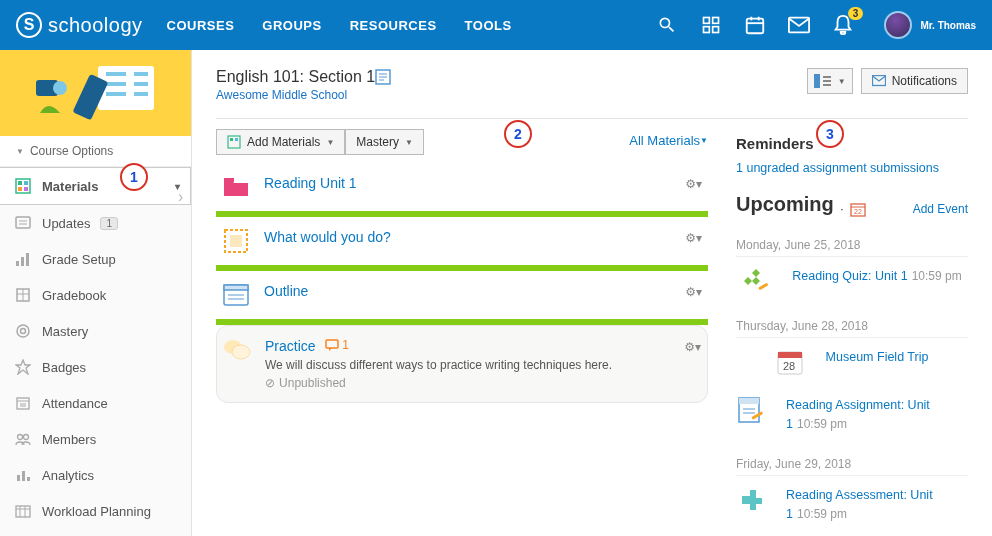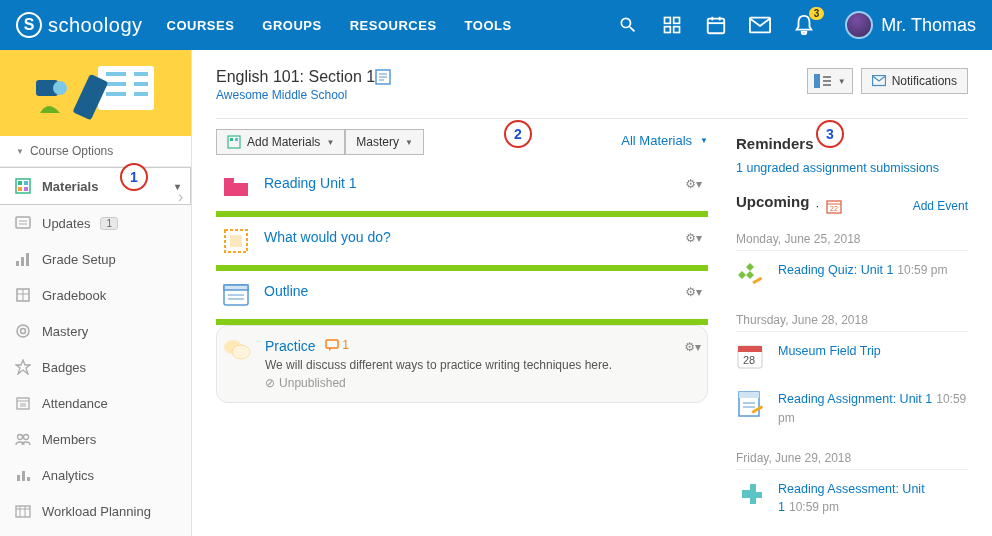--- a/index.html
+++ b/index.html
@@ -11,21 +11,21 @@
 .brand-logo { width: 26px; height: 26px; border: 2px solid #fff; border-radius: 50%; display: flex; align-items: center; justify-content: center; font-weight: bold; font-size: 16px; margin-right: 6px; }
 .brand-name { font-size: 20px; font-weight: 300; letter-spacing: 0.5px; }
 .nav-links { display: flex; gap: 28px; flex: 1; }
 .nav-links a { color: #fff; text-decoration: none; font-weight: 600; font-size: 13px; letter-spacing: 0.5px; }
 .nav-icons { display: flex; align-items: center; gap: 22px; }
 .nav-icon { width: 22px; height: 22px; display: flex; align-items: center; justify-content: center; position: relative; cursor: pointer; }
 .nav-icon svg { fill: #fff; }
 .badge-count { position: absolute; top: -7px; right: -9px; background: #ffd633; color: #333; border-radius: 10px; font-size: 10px; font-weight: bold; padding: 1px 5px; }
 .user { display: flex; align-items: center; gap: 8px; margin-left: 8px; }
 .avatar { width: 28px; height: 28px; border-radius: 50%; background: radial-gradient(circle at 40% 30%, #7a4da6, #3b2e5e); border: 2px solid #9bcdee; }
-.user-name { font-weight: 400; font-size: 18px; }
+.user-name { font-weight: 700; font-size: 10px; }
 
 
 .page { display: flex; }
 .sidebar { width: 192px; border-right: 1px solid #e2e2e2; background: #fafafa; min-height: 486px; }
 .course-img { width: 100%; height: 86px; background: #ffd342; display:flex; align-items:center; justify-content:center; }
 .course-options { padding: 8px 16px; font-size: 12px; color: #666; display: flex; align-items: center; gap: 6px; cursor: pointer; background:#fff; border-bottom: 1px solid #eee;}
 .side-list { list-style: none; }
 .side-list li { display: flex; align-items: center; gap: 10px; padding: 9px 14px; font-size: 13px; color: #555; cursor: pointer; }
 .side-list li.active { background: #fff; border: 1px solid #ccc; border-left: none; font-weight: 600; position:relative; }
 .side-list li.active::after { content:"▾"; position:absolute; right:10px; color:#666; font-size:10px; }
@@ -38,39 +38,39 @@
 .school-link { color: #1a73c7; font-size: 12px; text-decoration:none; display:inline-block; margin-top:2px; }
 .top-actions { position: absolute; right: 24px; top: 18px; display:flex; gap:8px;}
 .btn { background:#f5f5f5; border:1px solid #bbb; padding: 5px 10px; font-size: 12px; display:flex; align-items:center; gap:6px; cursor:pointer; color:#333; }
 hr.divider { border:none; border-top:1px solid #e5e5e5; margin: 16px 0 10px; }
 
 .main-cols { display:flex; gap: 28px; }
 .content-col { flex: 1; }
 .right-col { width: 232px; padding-top: 6px;}
 
 .toolbar { display:flex; align-items:center; margin-bottom: 8px; }
-.all-materials { float:right; color:#0a79c4; font-size:13px; cursor:pointer; display:flex; align-items:center; gap:8px; margin-top:-30px;margin-left:32px;}
+.all-materials { float:right; color:#0a79c4; font-size:13px; cursor:pointer; display:flex; align-items:center; gap:0; margin-top:-30px;margin-left:32px;}
 
 .mat-item { display:flex; align-items:flex-start; gap:14px; padding:12px 6px; border-bottom:6px solid #84cc16; position:relative; }
 .mat-item:last-child { border-bottom:1px solid #eee; background:#f8f8f6; border:1px solid #e5e5e5; border-radius:12px; }
 .mat-icon { width: 28px; height: 24px; display:flex; align-items:center; justify-content:center; }
 .mat-link { color:#0a79c4; font-size:14px; text-decoration:none; font-weight:500; }
 .mat-desc { color:#555; font-size:12px; margin-top:4px; }
 .mat-unpub { color:#999; font-size:12px; margin-top:4px; display:flex; align-items:center; gap:4px; }
 .mat-gear { position:absolute; right:6px; top:14px; color:#888; font-size:12px; cursor:pointer; }
 .discuss-count { color:#f6821f; font-size:12px; margin-left:6px; display:inline-flex; align-items:center; gap:3px;}
 
 
 .right-col h3 { font-size:15px; font-weight:700; margin-bottom:8px; }
 .reminder-link { color:#0a79c4; font-size:12.5px; text-decoration:none; }
 .upcoming-hdr { display:flex; align-items:center; gap:6px; margin-top:18px; margin-bottom:6px;}
-.upcoming-hdr h3 { font-size:15px; }
+.upcoming-hdr h3 { font-size:20px; }
 .add-event { margin-left:auto; color:#0a79c4; font-size:12px; text-decoration:none;}
 .day-label { color:#999; font-size:12px; margin-top:14px; border-bottom:1px solid #eee; padding-bottom:4px;}
-.event { display:flex; gap:14px; padding:10px 0; align-items:flex-start;}
+.event { display:flex; gap:22px; padding:10px 0; align-items:flex-start;justify-content:center;}
 .event-icon { width:28px; height:28px; flex-shrink:0; }
 .event-link { color:#0a79c4; font-size:12.5px; text-decoration:none; }
 .event-time { color:#999; font-size:12px; margin-left:4px;}
 .event-text { line-height:1.4; }
 
 
 .annot { position:absolute; width:28px; height:28px; border:2.5px solid #d93025; border-radius:50%; display:flex; align-items:center; justify-content:center; color:#1a4ed8; font-weight:600; background:#fff; font-size:14px; z-index:5; }
 
 </style>
 </head>

